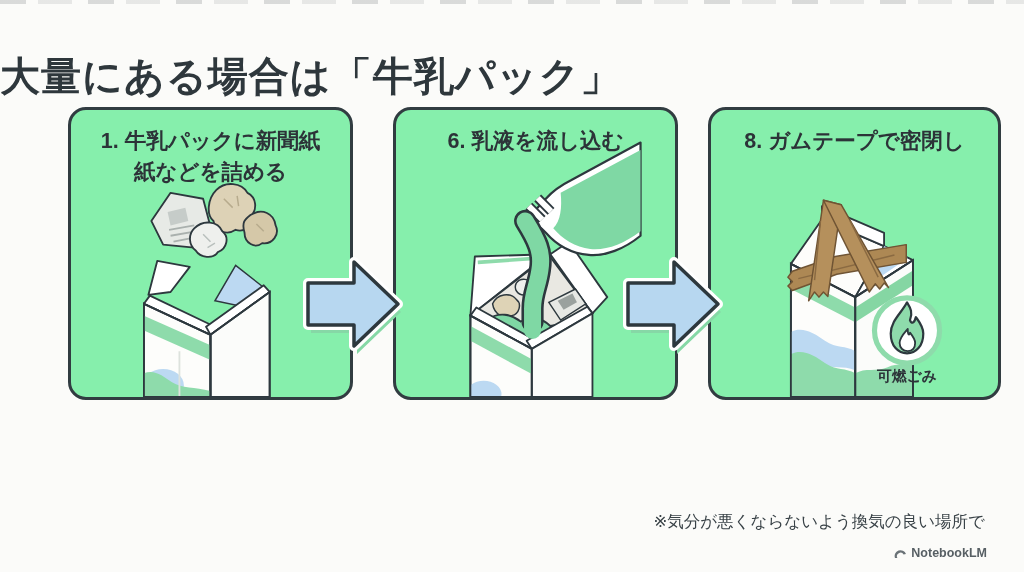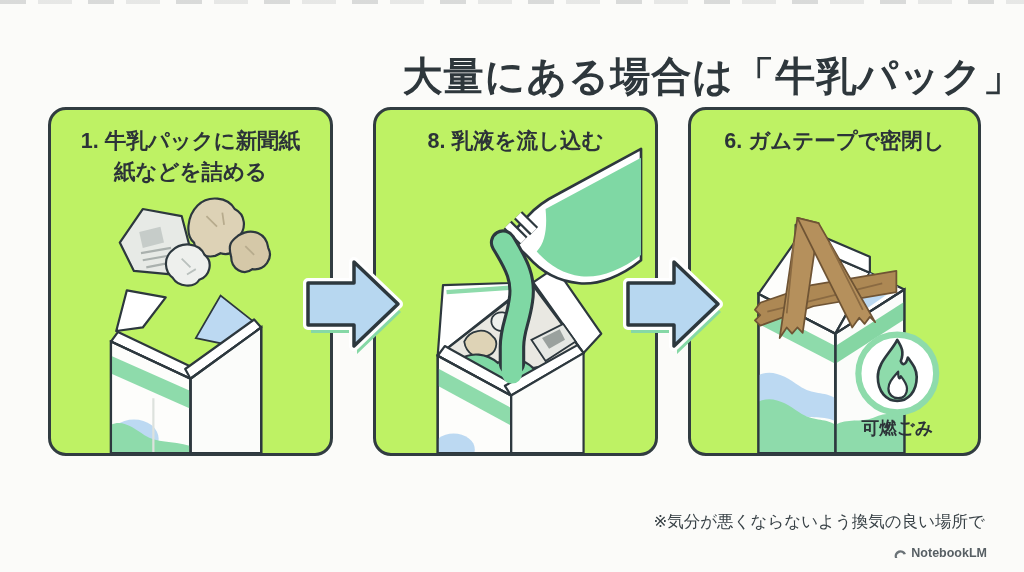--- a/index.html
+++ b/index.html
@@ -9,27 +9,28 @@
     font-family:"Liberation Sans","DejaVu Sans",sans-serif;
   }
   .top-artifact{
     position:absolute; top:0; left:0; right:0; height:4px; opacity:.22;
     background:repeating-linear-gradient(90deg,
       rgba(45,52,58,.75) 0 26px, transparent 26px 38px,
       rgba(45,52,58,.45) 38px 72px, transparent 72px 88px);
   }
   .title{
     position:absolute; top:24px; left:0; width:100%;
-    text-align:right; font-size:40px; font-weight:800;
+    text-align:left; font-size:40px; font-weight:800;
     color:#2e373c; letter-spacing:1px; line-height:50px;
   }
   .panel{
-    position:absolute; top:107px; height:349px; box-sizing:border-box;
-    border:3px solid #313c41; border-radius:18px; background:#bef264;
+    position:absolute; top:107px; height:293px; box-sizing:border-box;
+    border:3px solid #313c41; border-radius:18px; background:#86efac;
     overflow:hidden;
+    margin-left:20px;
   }
   .panel1{left:48px; width:285px;}
   .panel2{left:373px; width:285px;}
   .panel3{left:688px; width:293px;}
   .heading{
     position:relative; z-index:3; margin-top:16px; text-align:center;
     font-size:21.5px; font-weight:700; line-height:31px; color:#2c3338;
   }
   .hline{display:block;}
   .illus{position:absolute; left:0; top:0; width:100%; height:100%; z-index:1;}
@@ -99,21 +100,21 @@
         <path d="M100,326 L100,388" stroke="#dde2dd" stroke-width="2.5"></path>
       </g>
 
       <polygon points="52,262 142,304 142,388 52,388" fill="none" stroke="#2d383e" stroke-width="2.5"></polygon>
       <polygon points="142,304 222,246 222,388 142,388" fill="none" stroke="#2d383e" stroke-width="2.5"></polygon>
     </svg>
   </section>
 
   <section class="panel panel2">
     <div class="heading">
-      <span class="hline">8. 乳液を流し込む</span>
+      <span class="hline">6. 乳液を流し込む</span>
     </div>
     <svg class="illus" viewBox="0 0 284 388">
 
       <polygon points="54,278 60,198 159,195" fill="#ffffff" stroke="#2d383e" stroke-width="2.5" stroke-linejoin="round"></polygon>
       <path d="M64,206 L150,200" stroke="#8edbab" stroke-width="5"></path>
 
       <polygon points="162,195 219,275 239,253 187,178" fill="#ffffff" stroke="#2d383e" stroke-width="2.5" stroke-linejoin="round"></polygon>
 
       <polygon points="54,278 160,196 219,275 137,323" fill="#e9e8e2" stroke="#2d383e" stroke-width="2.5" stroke-linejoin="round"></polygon>
 
@@ -149,21 +150,21 @@
       <path d="M145,119 L163,137" stroke="#ffffff" stroke-width="8"></path>
       <ellipse cx="128" cy="146" rx="10" ry="5" transform="rotate(48 128 146)" fill="#ffffff" stroke="#2d383e" stroke-width="2.5"></ellipse>
 
       <path d="M128,150 C144,176 152,192 148,216 C145,238 138,248 138,268 L138,286" fill="none" stroke="#2d383e" stroke-width="30" stroke-linecap="round"></path>
       <path d="M128,150 C144,176 152,192 148,216 C145,238 138,248 138,268 L138,298" fill="none" stroke="#7fd8a4" stroke-width="23" stroke-linecap="round"></path>
     </svg>
   </section>
 
   <section class="panel panel3">
     <div class="heading">
-      <span class="hline">6. ガムテープで密閉し</span>
+      <span class="hline">8. ガムテープで密閉し</span>
     </div>
     <svg class="illus" viewBox="0 0 292 388">
 
       <polygon points="60,208 102,148 186,184 147,253" fill="#fdfdfb" stroke="#2d383e" stroke-width="2.5" stroke-linejoin="round"></polygon>
       <polygon points="102,148 102,130 186,166 186,184" fill="#ffffff" stroke="#2d383e" stroke-width="2.5" stroke-linejoin="round"></polygon>
       <polygon points="186,184 225,203 147,253" fill="#ffffff" stroke="#2d383e" stroke-width="2.5" stroke-linejoin="round"></polygon>
       <polygon points="186,184 218,200 172,232" fill="#bcd9f2"></polygon>
 
       <polygon points="60,208 147,253 147,388 60,388" fill="#fdfdfb" stroke="#2d383e" stroke-width="2.5"></polygon>
       <polygon points="147,253 225,203 225,388 147,388" fill="#fbfcfa" stroke="#2d383e" stroke-width="2.5"></polygon>

